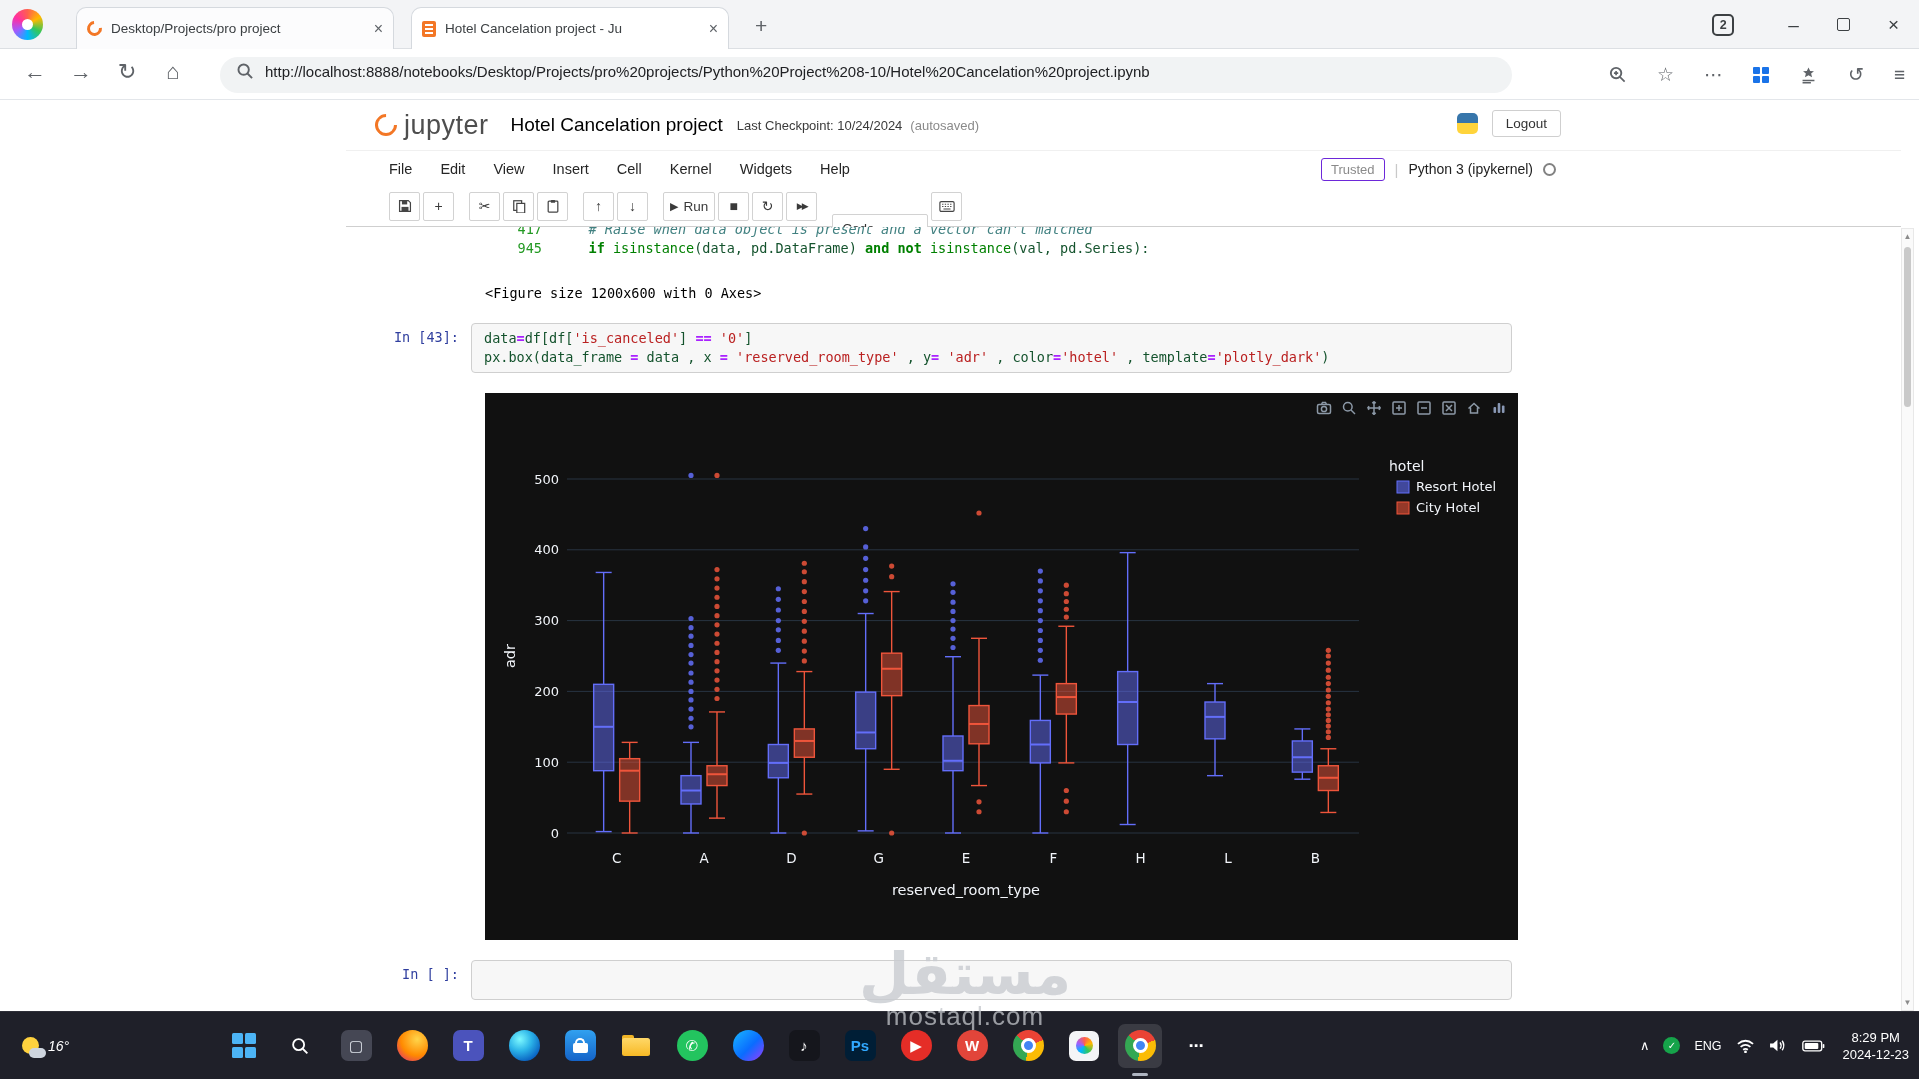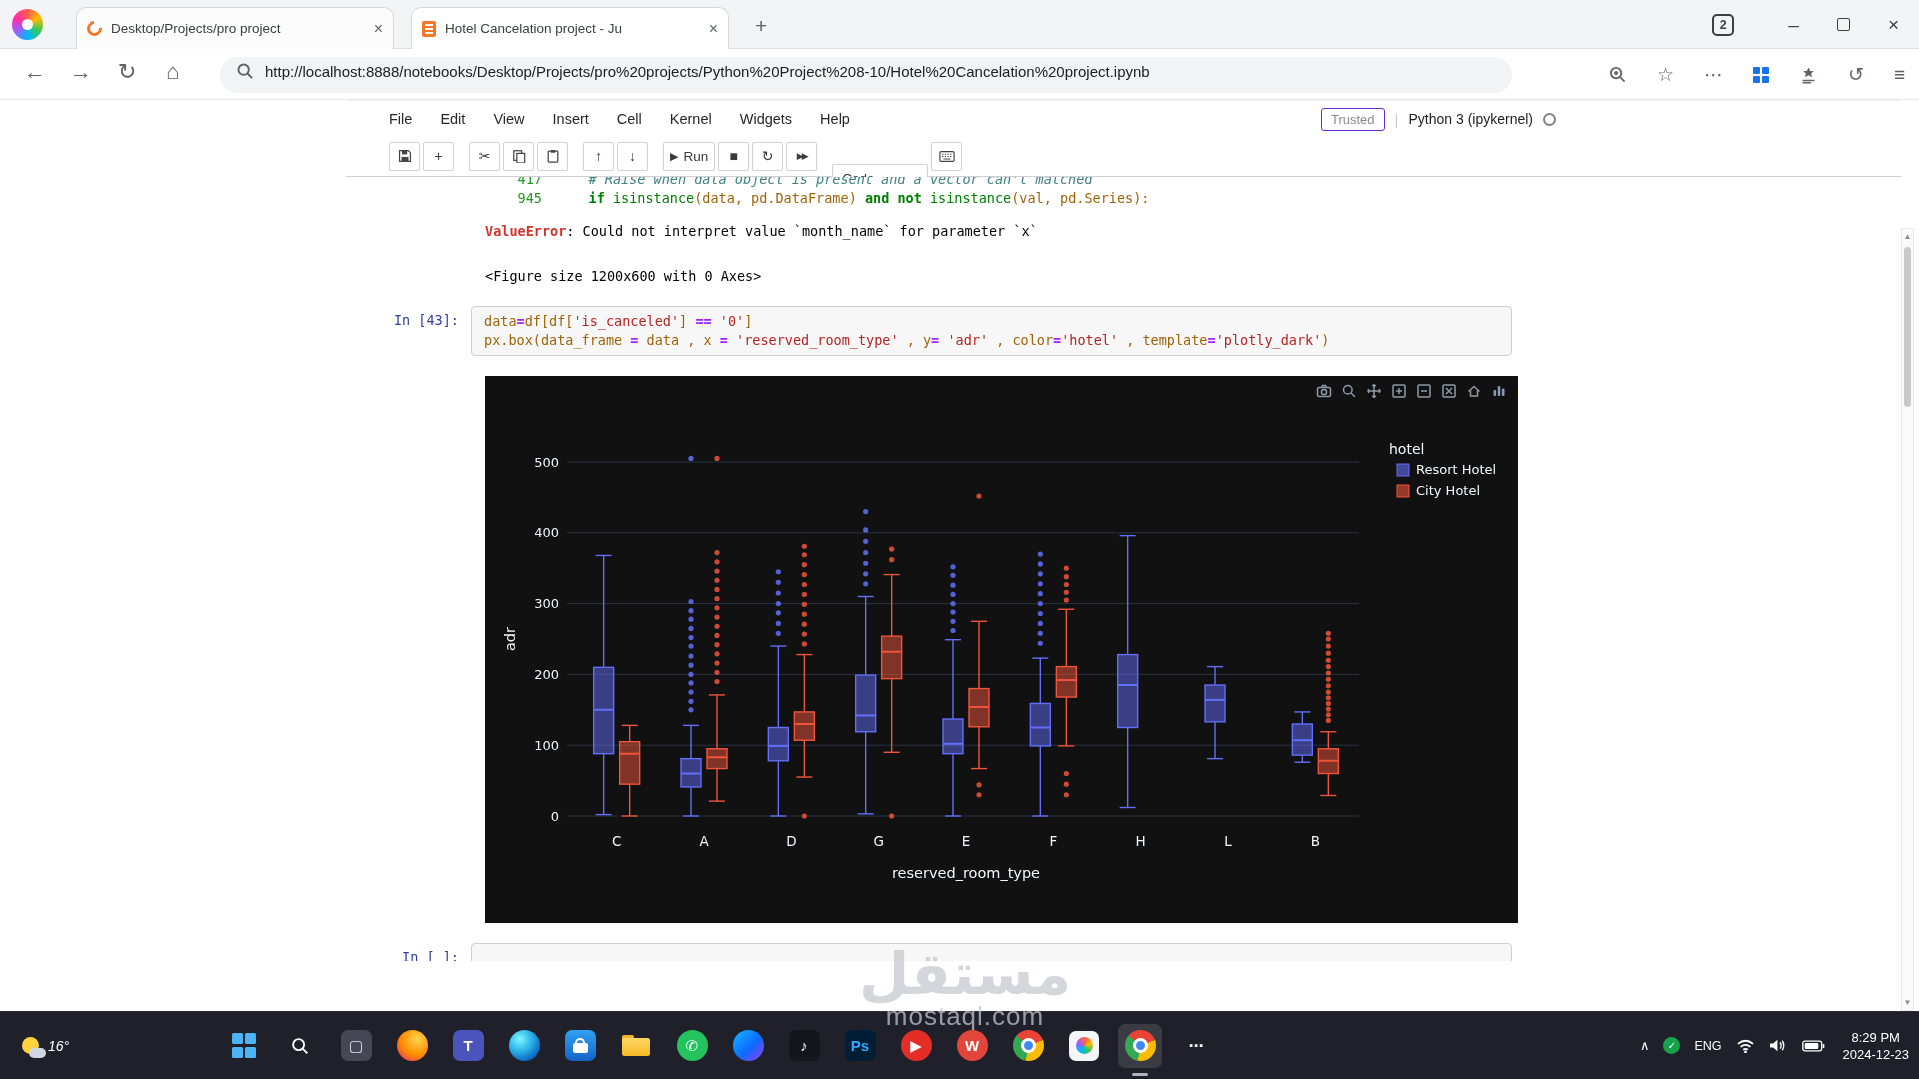--- a/index.html
+++ b/index.html
@@ -67,21 +67,21 @@
   .run-label{font-size:13.5px;}
   .ff-glyph{font-size:9px;letter-spacing:-2px;}
   .cell-type-dd{width:96px;justify-content:space-between;padding:8px 9px;font-size:13.5px;color:#333;margin-top:45px;}
 
   
   .nb-body{position:relative;height:calc(100% - 127px);overflow:hidden;padding-top:2px;background:#fff;}
   .tb-out{margin-left:139px;}
   .tb-line{white-space:pre;font-size:13.5px;line-height:19px;}
   .tb-line.clip{margin-top:-9px;}
   .tb-no{display:inline-block;width:57px;text-align:right;margin-right:14px;color:#229922;}
-  .tk-pl{color:#a16207}.tk-kw{color:#008000;font-weight:bold}.tk-bi{color:#008000}
+  .tk-pl{color:#14532d}.tk-kw{color:#008000;font-weight:bold}.tk-bi{color:#008000}
   .tk-st{color:#BA2121}.tk-op{color:#AA22FF;font-weight:bold}.tk-cm{color:#408080;font-style:italic}
   .err-line{margin:14px 0 0 139px;font-size:13.5px;line-height:19px;white-space:pre;}
   .err-name{color:#d0342c;font-weight:bold;}
   .fig-line{margin:26px 0 0 139px;font-size:13.5px;line-height:19px;color:#000;}
 
   .cell-row{display:flex;margin-top:20px;}
   .prompt{width:125px;flex:none;text-align:right;padding-right:12px;padding-top:6px;
     font-size:13.5px;color:#303F9F;white-space:pre;}
   .cell-box{width:1041px;border:1px solid #cfcfcf;border-radius:4px;background:#f7f7f7;padding:5px 12px;}
   .code-line{white-space:pre;font-size:13.5px;line-height:19px;}
@@ -188,20 +188,33 @@
         <path d="M8 2 L9.4 5 L12.6 5.2 L10.2 7.2 L11 10.4 L8 8.6 L5 10.4 L5.8 7.2 L3.4 5.2 L6.6 5 Z" fill="#5f6368"></path>
         <path d="M3 13 H13 M3 15 H10" stroke="#5f6368" stroke-width="1.3"></path>
       </svg>
     <span class="ab-ic">↺</span>
     <span class="ab-ic">≡</span>
   </div>
 </div>
 
 <div class="jp">
 
+  <div class="jp-header">
+    <span class="jlogo">
+      <span class="jlogo-planet"></span>
+      <span class="jlogo-text">jupyter</span>
+    </span>
+    <span class="nb-title">Hotel Cancelation project</span>
+    <span class="nb-checkpoint">Last Checkpoint: 10/24/2024</span>
+    <span class="nb-autosaved">(autosaved)</span>
+    <span class="jp-header-right">
+      <span class="py-logo"></span>
+      <button class="logout-btn">Logout</button>
+    </span>
+  </div>
 
   <div class="jp-menu">
     <span id="menu-items" style="display:flex;gap:28px;">
         <span class="menu-item">File</span>
         <span class="menu-item">Edit</span>
         <span class="menu-item">View</span>
         <span class="menu-item">Insert</span>
         <span class="menu-item">Cell</span>
         <span class="menu-item">Kernel</span>
         <span class="menu-item">Widgets</span>
@@ -264,21 +277,20 @@
     </button>
   </div>
 
   <div class="nb-body mono">
 
     <div class="tb-out">
       <div class="tb-line clip"><span class="tb-no">417</span><span><span class="tk-pl">    </span><span class="tk-cm"># Raise when data object is present and a vector can't matched</span></span></div>
       <div class="tb-line"><span class="tb-no">945</span><span><span class="tk-pl">    </span><span class="tk-kw">if</span><span class="tk-pl"> </span><span class="tk-bi">isinstance</span><span class="tk-pl">(data, pd.DataFrame) </span><span class="tk-kw">and</span><span class="tk-pl"> </span><span class="tk-kw">not</span><span class="tk-pl"> </span><span class="tk-bi">isinstance</span><span class="tk-pl">(val, pd.Series):</span></span></div>
     </div>
 
-    <div class="err-line"><span class="err-name">ValueError</span><span>: Could not interpret value `month_name` for parameter `x`</span></div>
 
     <div class="fig-line">&lt;Figure size 1200x600 with 0 Axes&gt;</div>
 
     <div class="cell-row">
       <div class="prompt">In [43]:</div>
       <div class="cell-box">
         <div class="code-line"><span class="tk-pl">data</span><span class="tk-op">=</span><span class="tk-pl">df[df[</span><span class="tk-st">'is_canceled'</span><span class="tk-pl">] </span><span class="tk-op">==</span><span class="tk-pl"> </span><span class="tk-st">'0'</span><span class="tk-pl">]</span></div>
         <div class="code-line"><span class="tk-pl">px.box(data_frame </span><span class="tk-op">=</span><span class="tk-pl"> data , x </span><span class="tk-op">=</span><span class="tk-pl"> </span><span class="tk-st">'reserved_room_type'</span><span class="tk-pl"> , y</span><span class="tk-op">=</span><span class="tk-pl"> </span><span class="tk-st">'adr'</span><span class="tk-pl"> , color</span><span class="tk-op">=</span><span class="tk-st">'hotel'</span><span class="tk-pl"> , template</span><span class="tk-op">=</span><span class="tk-st">'plotly_dark'</span><span class="tk-pl">)</span></div>
       </div>
     </div>

